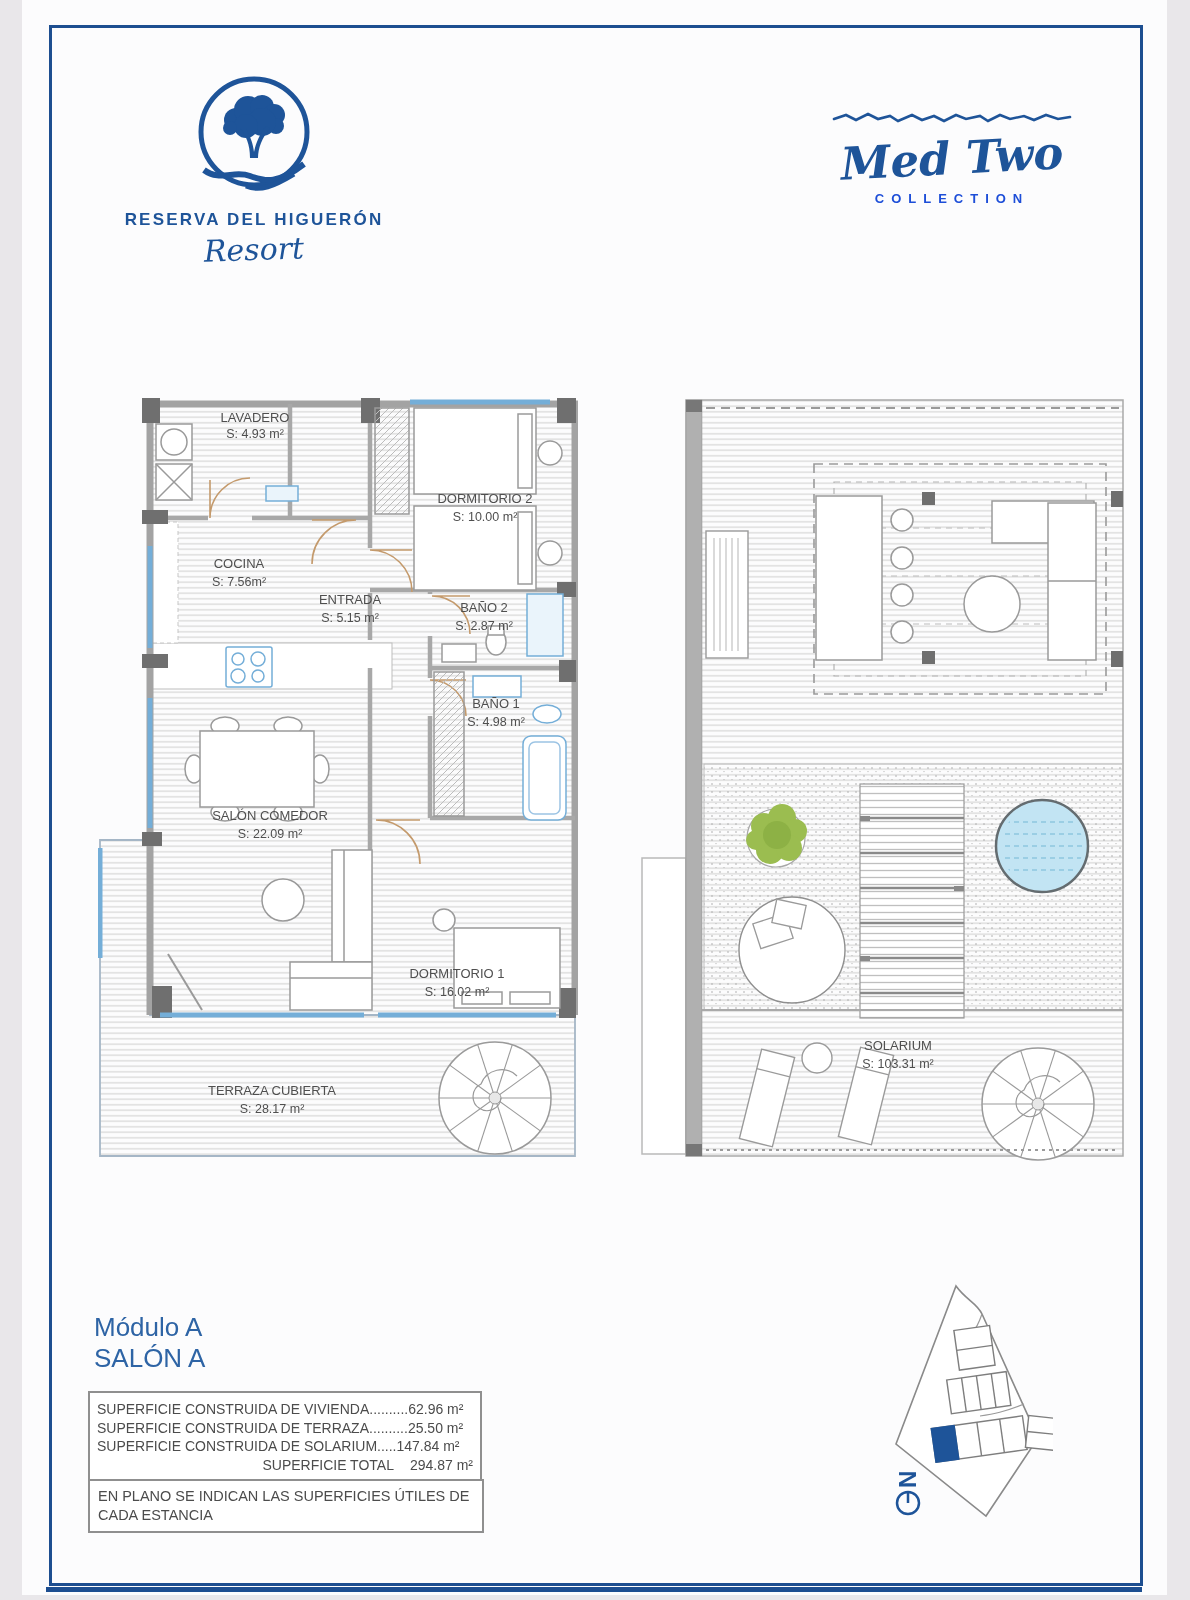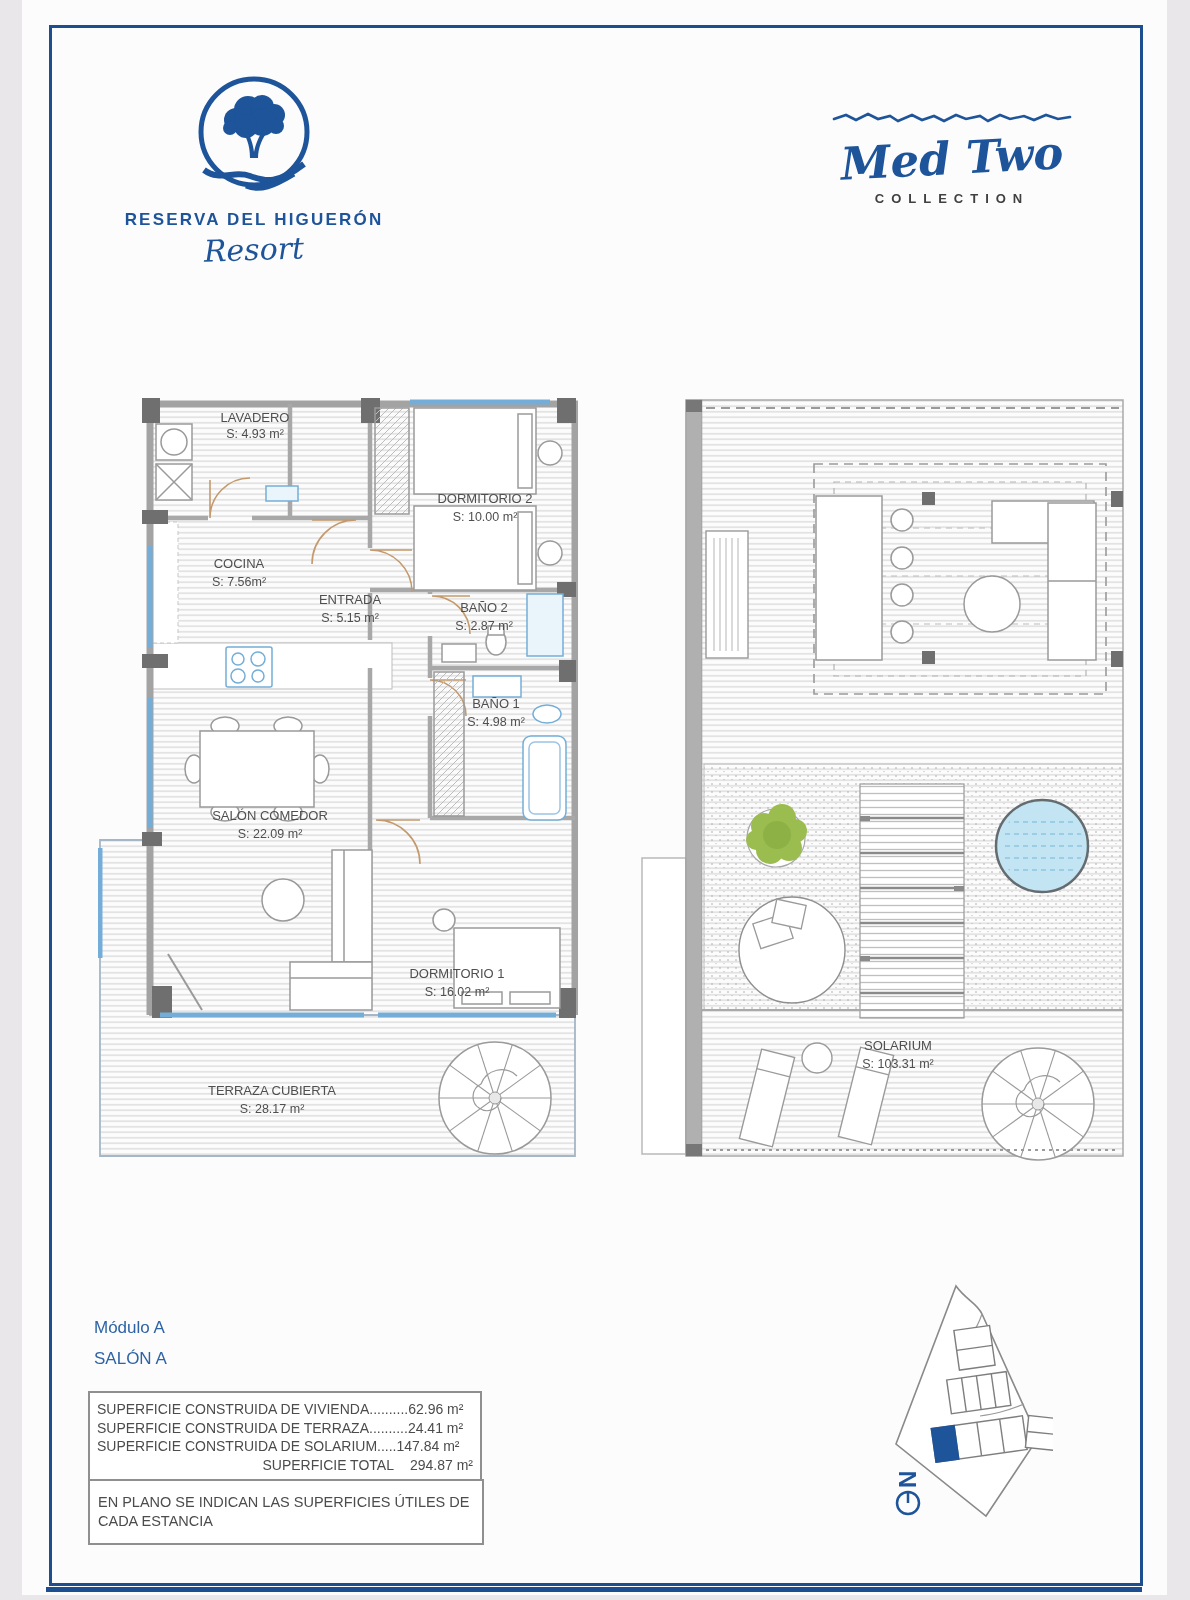--- a/index.html
+++ b/index.html
@@ -13,36 +13,36 @@
   .page{position:absolute;left:22px;top:0;width:1145px;height:1595px;background:#fcfcfd;}
   .frame{position:absolute;left:27px;top:25px;width:1088px;height:1555px;border:3px solid #1d4e90;}
   .bottom-rule{position:absolute;left:24px;top:1587px;width:1096px;height:5px;background:#1d4e90;}
 
   
   .brand{position:absolute;left:96px;top:70px;width:272px;text-align:center;color:#1e5499;}
   .brand-name{font-size:17px;font-weight:bold;letter-spacing:2.2px;margin-top:6px;white-space:nowrap;}
   .brand-script{font-family:"DejaVu Serif",serif;font-style:italic;font-size:30px;margin-top:2px;transform:rotate(-2deg);}
   .medtwo{position:absolute;left:796px;top:110px;width:268px;text-align:center;color:#1e5499;}
   .medtwo-name{font-family:"DejaVu Serif",serif;font-style:italic;font-size:45px;font-weight:bold;transform:rotate(-3deg);margin-top:2px;}
-  .medtwo-col{font-size:13px;letter-spacing:7px;font-weight:bold;margin-top:6px;color:#404040;}
+  .medtwo-col{font-size:13px;letter-spacing:7px;font-weight:bold;margin-top:6px;color:#1d4ed8;}
 
   
   .plan-a{position:absolute;left:76px;top:398px;}
   .plan-s{position:absolute;left:618px;top:398px;}
   .rl{font-family:"Liberation Sans",sans-serif;font-size:13px;fill:#4f4f4f;text-anchor:middle;}
   .ra{font-family:"Liberation Sans",sans-serif;font-size:12.5px;fill:#4f4f4f;text-anchor:middle;}
 
   
-  .module{position:absolute;left:72px;top:1312px;color:#2e64a5;font-size:17px;line-height:31px;}
+  .module{position:absolute;left:72px;top:1312px;color:#2e64a5;font-size:26px;line-height:31px;}
   .surf{position:absolute;left:66px;top:1391px;width:376px;border:2px solid #8f8f8f;background:#fff;
         padding:7px 7px 6px 7px;font-size:14px;color:#4c4c4c;}
   .surf-row{display:flex;justify-content:flex-start;line-height:18.5px;white-space:nowrap;}
   .surf-total{display:flex;justify-content:flex-end;gap:16px;line-height:18.5px;white-space:nowrap;}
   .note{position:absolute;left:66px;top:1479px;width:376px;border:2px solid #8f8f8f;background:#fff;
-        padding:12px 8px;font-size:14.5px;color:#4c4c4c;line-height:19px;}
+        padding:6px 8px;font-size:14.5px;color:#4c4c4c;line-height:19px;}
   .site{position:absolute;left:856px;top:1276px;}
   .foot{position:absolute;left:360px;top:1546px;width:758px;text-align:right;
         font-size:9.6px;color:#9a9a9a;letter-spacing:.2px;}
 </style>
 </head>
 <body>
 
 <div class="page">
   <div class="frame"></div>
 
@@ -357,21 +357,21 @@
     <div>SALÓN A</div>
   </div>
 
   <div class="surf">
     <div class="surf-row">
       <span>SUPERFICIE CONSTRUIDA DE VIVIENDA..........</span>
       <span>62.96 m²</span>
     </div>
     <div class="surf-row">
       <span>SUPERFICIE CONSTRUIDA DE TERRAZA..........</span>
-      <span>24.41 m²</span>
+      <span>25.50 m²</span>
     </div>
     <div class="surf-row">
       <span>SUPERFICIE CONSTRUIDA DE SOLARIUM.....</span>
       <span>147.84 m²</span>
     </div>
     <div class="surf-total">
       <span>SUPERFICIE TOTAL</span>
       <span>294.87 m²</span>
     </div>
   </div>

